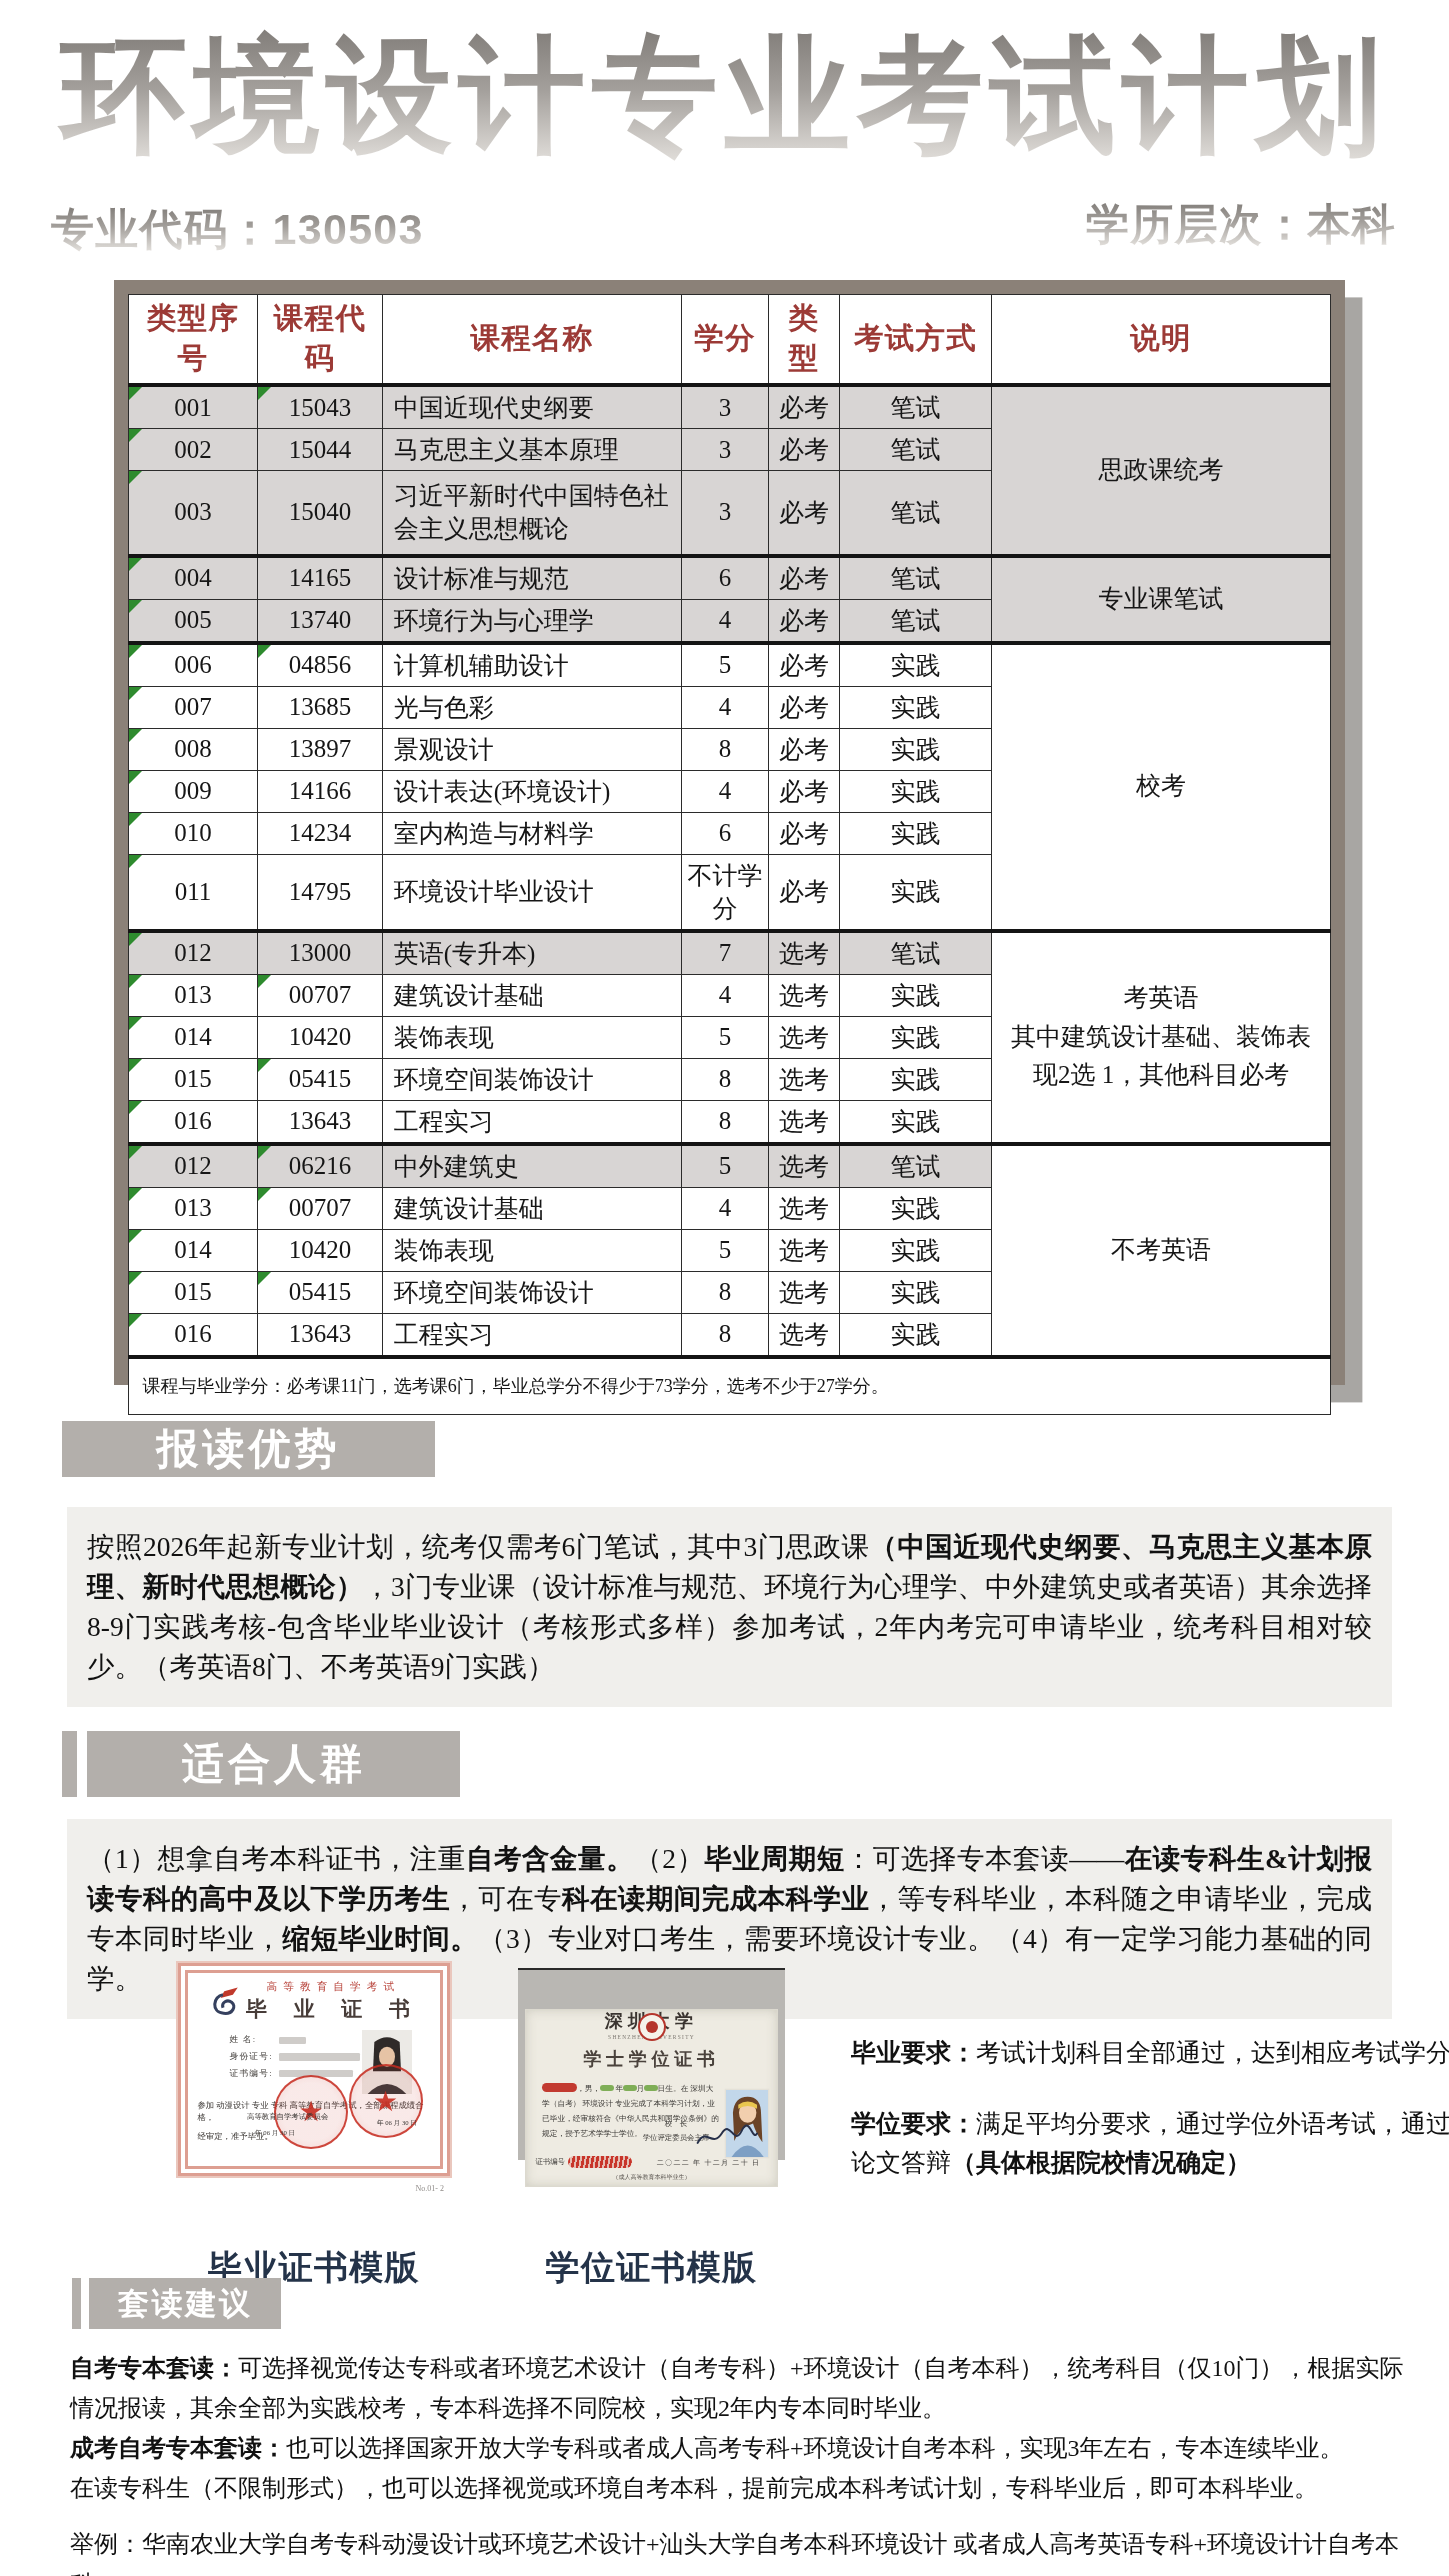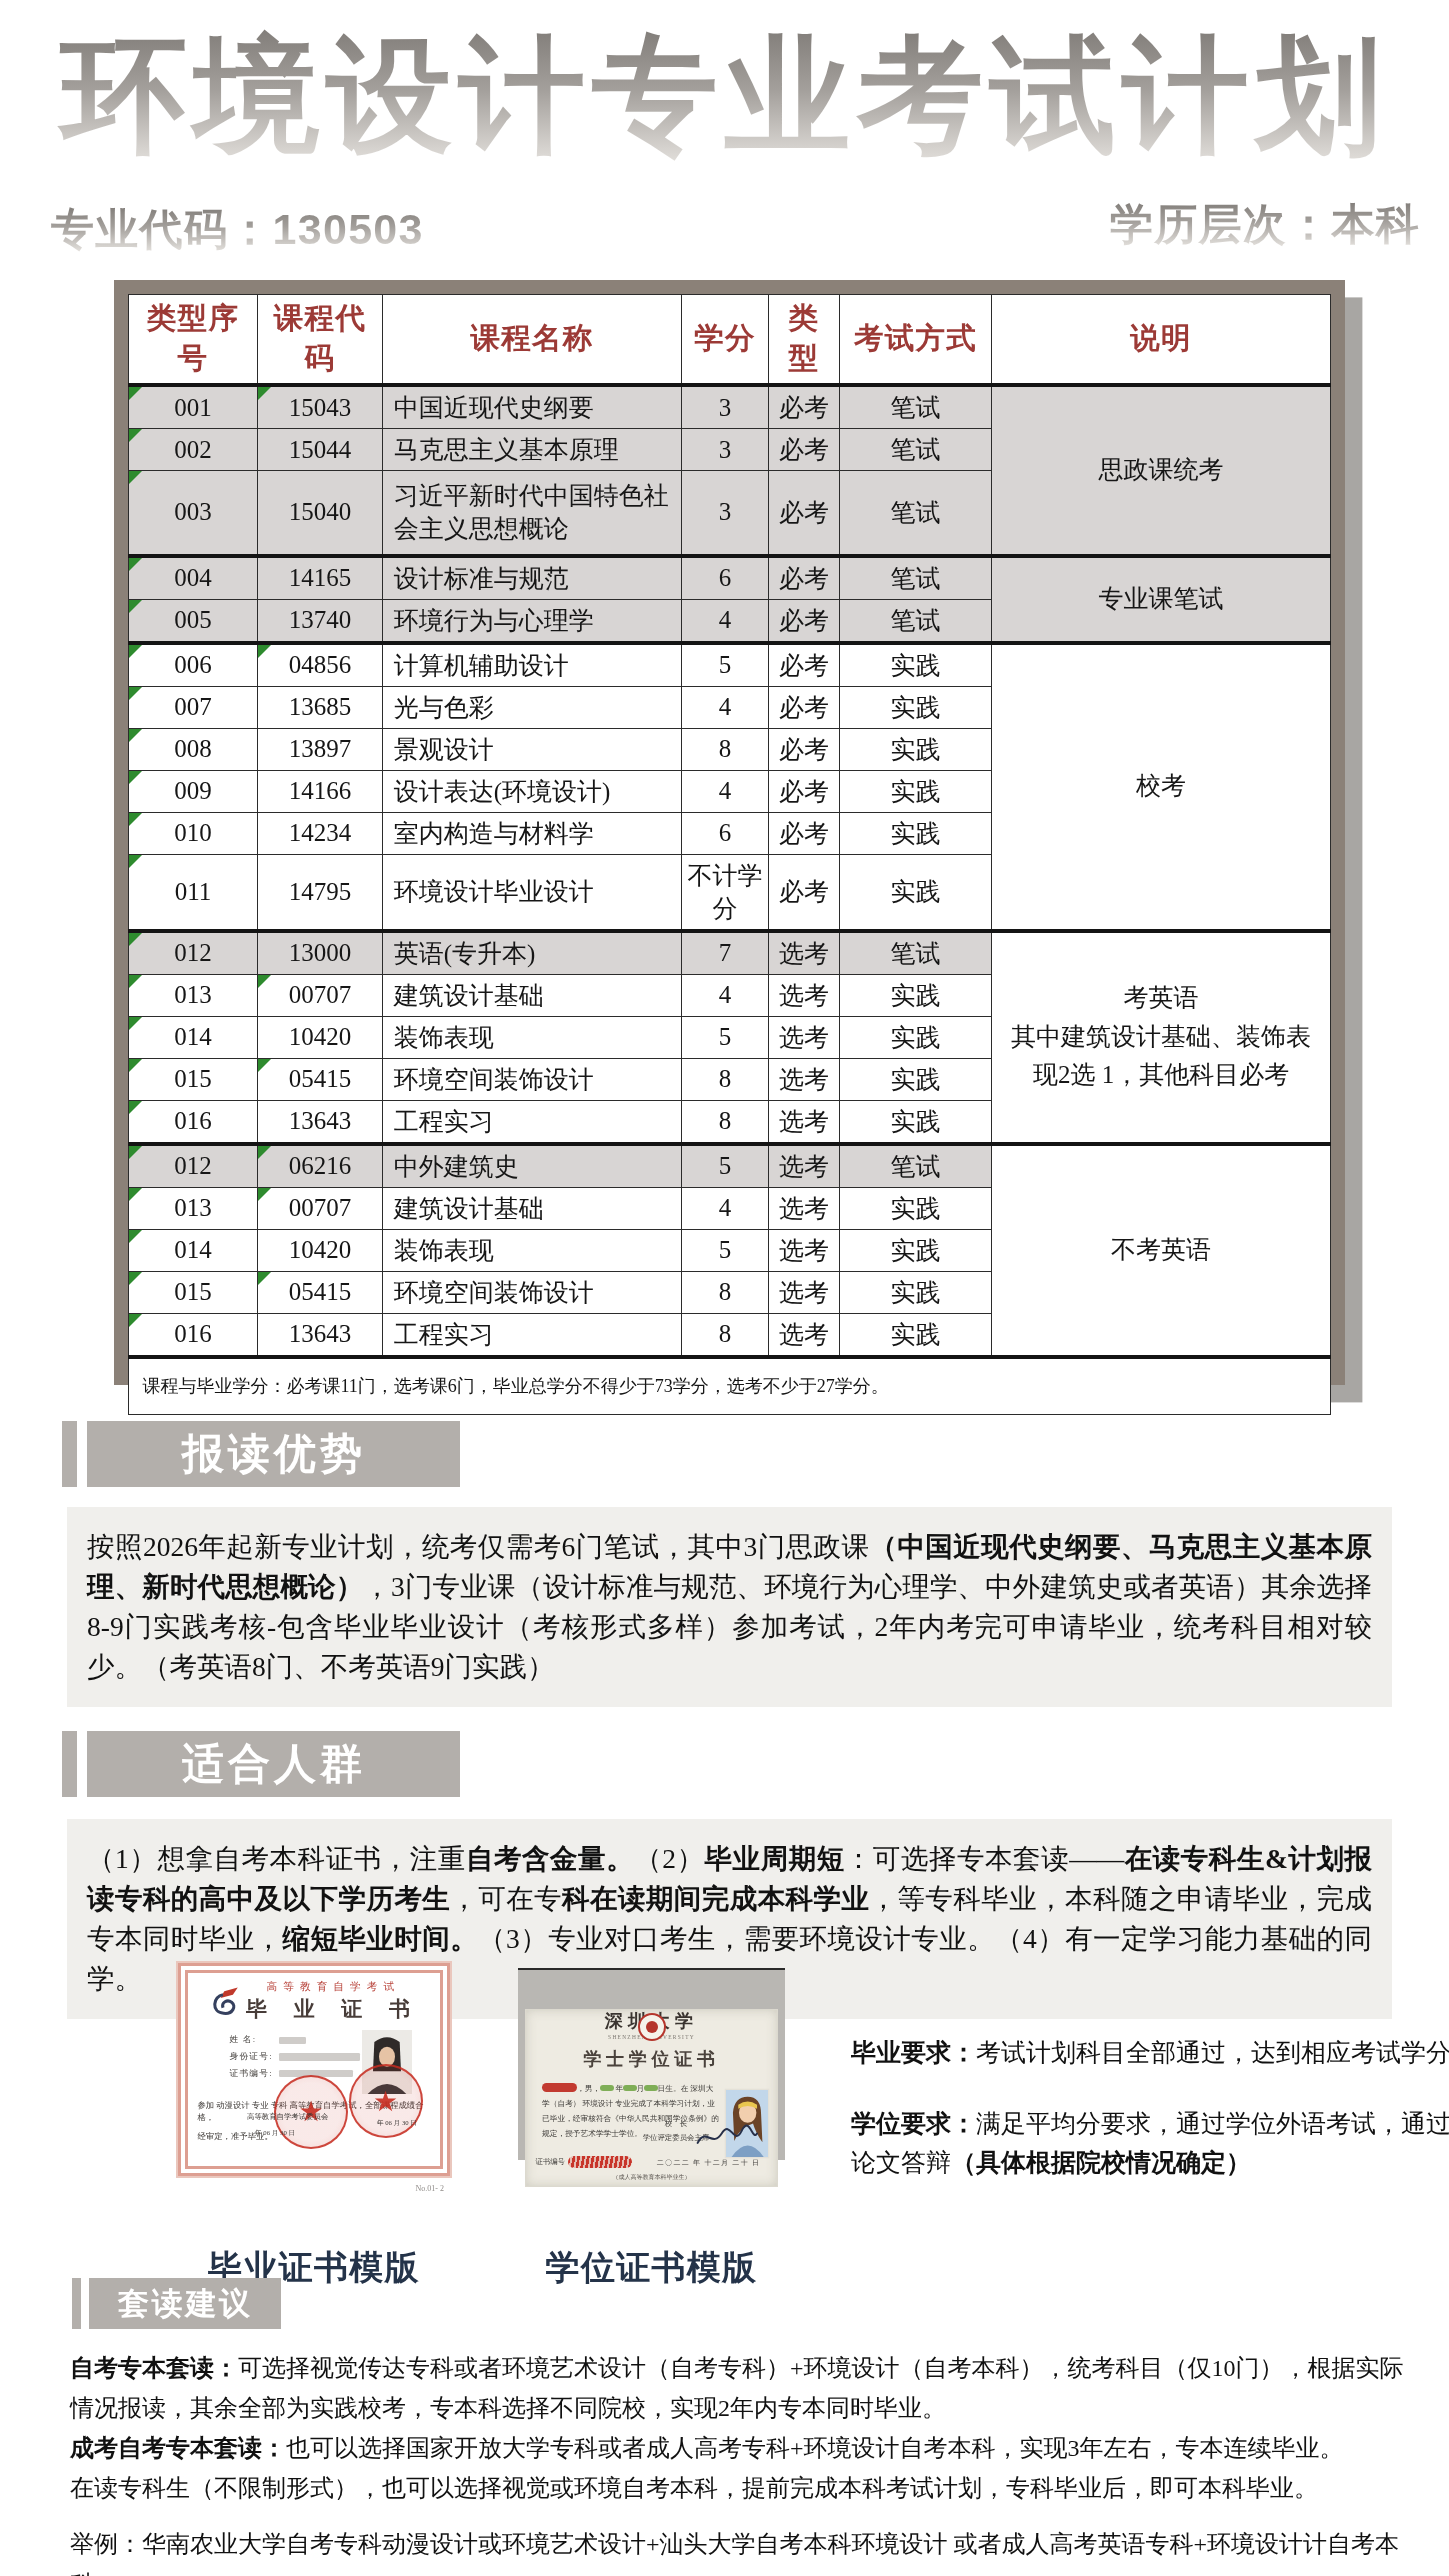--- a/index.html
+++ b/index.html
@@ -8,21 +8,21 @@
   .b{font-weight:700;}
   
   .gradient-text{
     font-family:"Liberation Sans",sans-serif;font-weight:900;
     background:linear-gradient(180deg,#7f7b77 0%,#a39f9b 45%,#e7e4e0 100%);
     -webkit-background-clip:text;background-clip:text;color:transparent;
   }
   .page-title{position:absolute;top:24px;left:0;width:1449px;text-align:center;
     font-size:126px;letter-spacing:6.7px;line-height:1.15;}
   .code-left{position:absolute;top:201px;left:51px;font-size:43px;letter-spacing:1.3px;}
-  .level-right{position:absolute;top:196px;right:29px;font-size:43px;letter-spacing:1.3px;}
+  .level-right{position:absolute;top:196px;right:53px;font-size:43px;letter-spacing:1.3px;}
   
   .table-frame{position:absolute;left:114px;top:280px;width:1231px;height:1105px;
     box-sizing:border-box;border:14.8px solid #8b8178;background:#fff;
     box-shadow:17.4px 17.4px 0 0 #a8a6a3;}
   #exam-table{border-collapse:collapse;table-layout:fixed;width:1201px;height:100%;background:#fff;}
   #exam-table th,#exam-table td{border:1.3px solid #2b2b2b;box-sizing:border-box;
     text-align:center;vertical-align:middle;padding:4px 5.4px;position:relative;}
   #exam-table th{height:59px;font-size:29.5px;font-weight:700;color:#9c3a36;background:#fff;
     border-bottom:4.7px solid #141414;letter-spacing:1.3px;}
   #exam-table td{font-size:25px;color:#161616;}
@@ -32,21 +32,21 @@
   #exam-table tr.row-tall{height:85px;}
   #exam-table td.note{white-space:pre-line;line-height:1.55;padding:4px 8px;}
   #exam-table td.tfoot{height:58px;text-align:left;padding-left:13.4px;font-size:18px;}
   .mark{position:absolute;top:0;left:0;width:0;height:0;
     border-top:13.4px solid #2e8b2e;border-right:13.4px solid transparent;}
   
   .sec-head{position:absolute;display:flex;align-items:stretch;}
   .sec-bar{width:14.8px;background:#b3afab;margin-right:10.7px;}
   .sec-box{width:373px;background:#b3afab;color:#fff;display:flex;align-items:center;justify-content:center;
     font-family:"Liberation Sans",sans-serif;font-weight:800;font-size:42px;letter-spacing:4px;}
-  #head-advantage{left:62px;top:1421px;height:66px;}
+  #head-advantage{left:62px;top:1421px;height:66px;flex-direction:column;}
   #head-audience{left:62px;top:1731px;height:66px;}
   #head-suggestion{left:72px;top:2278px;height:51px;}
   #head-suggestion .sec-bar{width:9.4px;margin-right:8px;}
   #head-suggestion .sec-box{width:192px;font-size:31px;letter-spacing:2.7px;}
   
   .panel{position:absolute;left:67px;width:1325px;background:#f0efec;box-sizing:border-box;
     padding:20px 20px;font-size:27.5px;line-height:40px;color:#111;text-align:justify;}
   #para-advantage{top:1507px;min-height:168px;}
   #para-audience{top:1819px;min-height:134px;}
   

